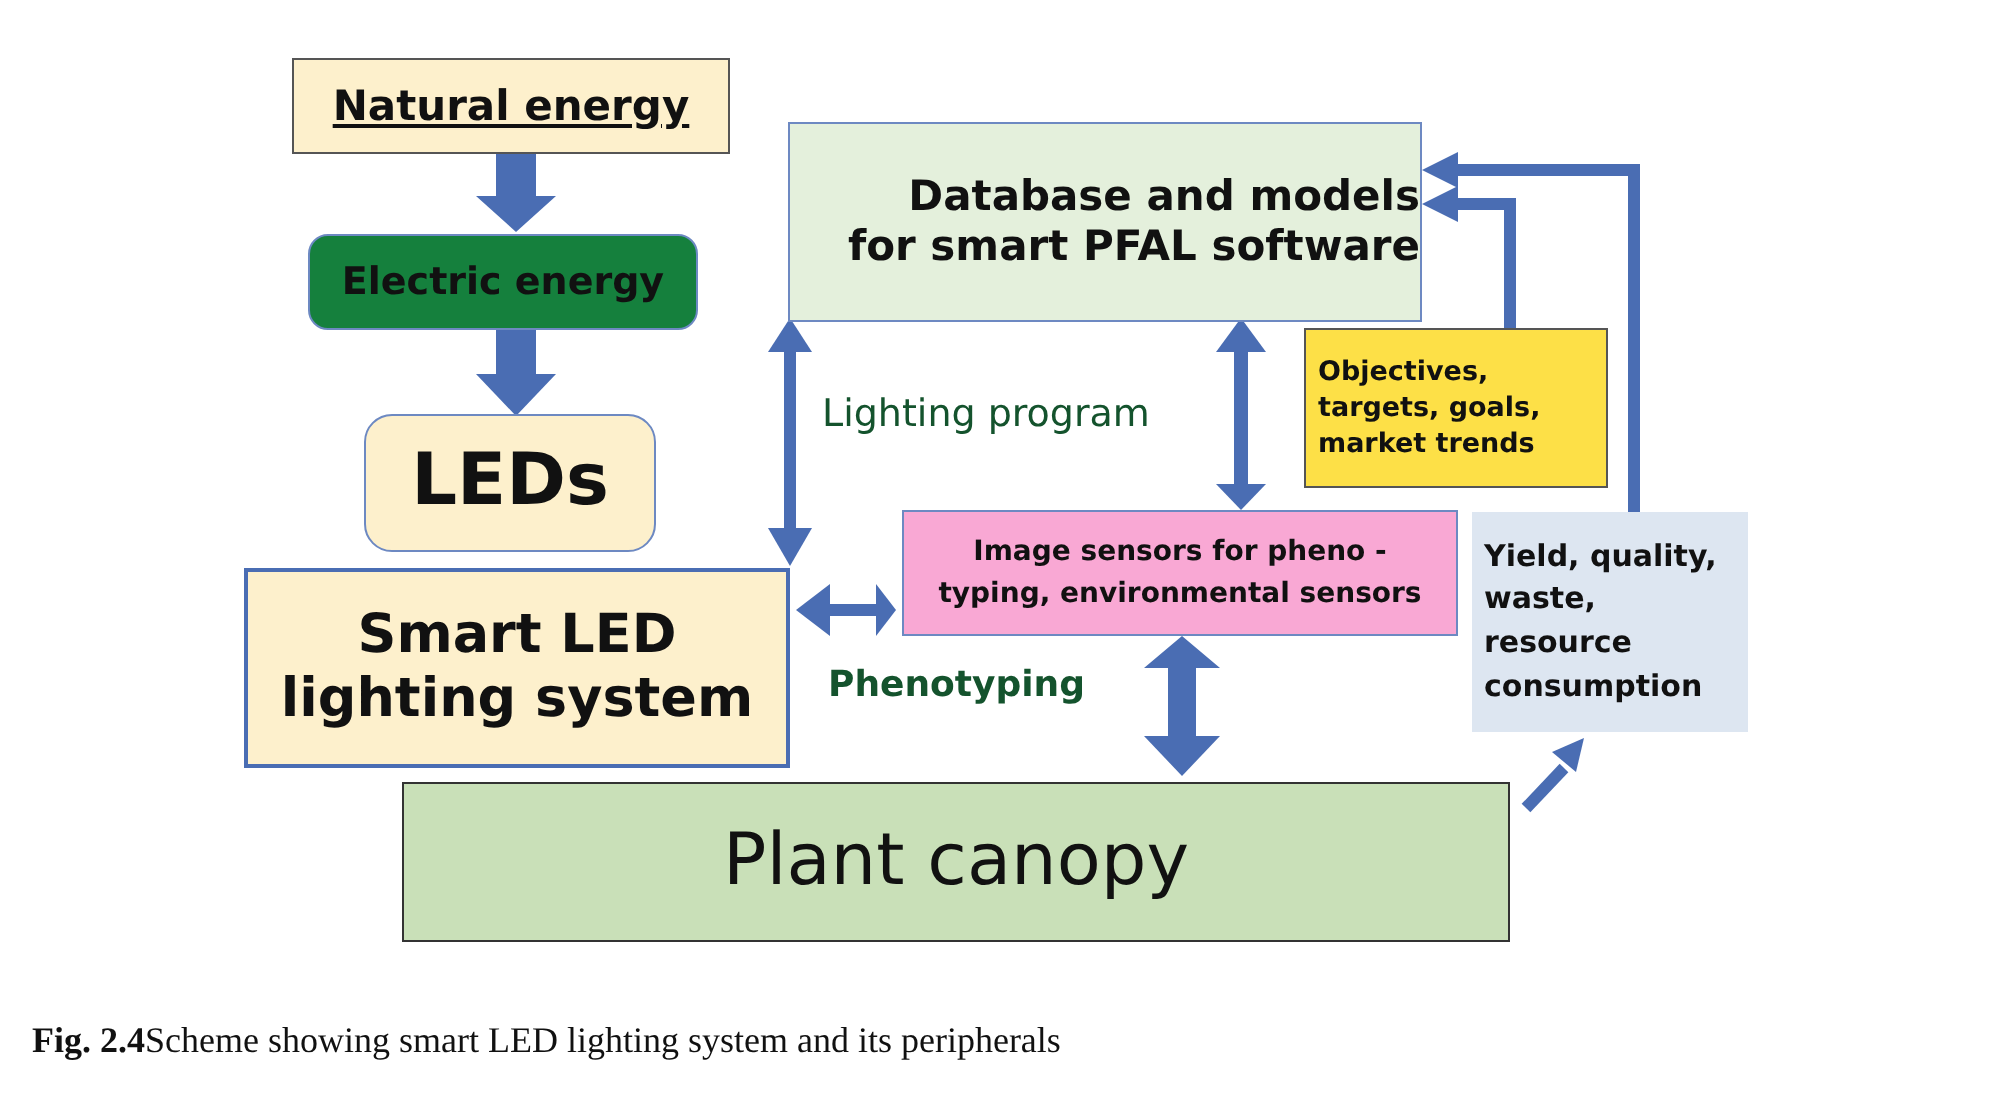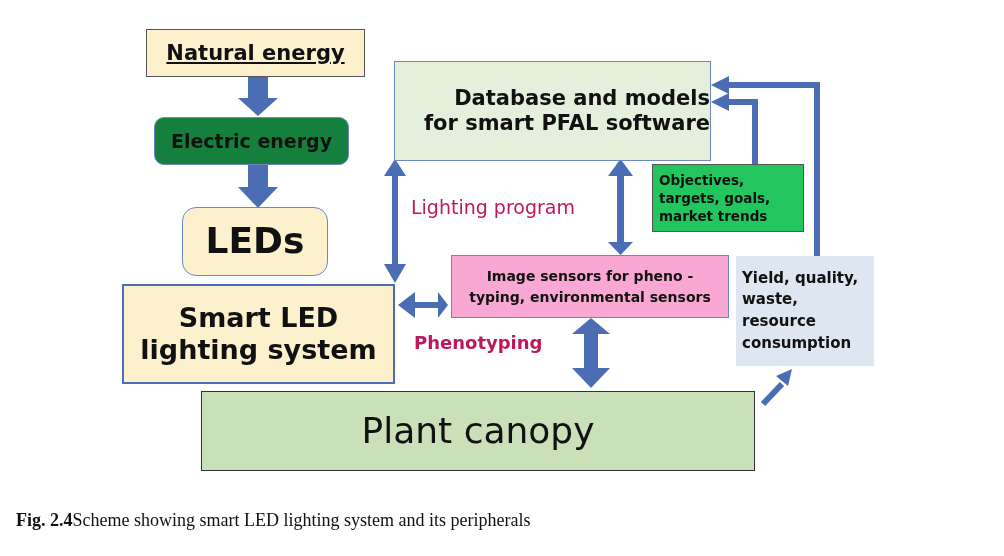--- a/index.html
+++ b/index.html
@@ -1,18 +1,18 @@
 <!DOCTYPE html>
 <html><head>
 <meta charset="utf-8">
 <style>
   html, body { margin:0; padding:0; background:#ffffff; }
   body { width:1004px; height:556px; position:relative; overflow:hidden; font-family:"DejaVu Sans", sans-serif; }
   .box { position:absolute; box-sizing:border-box; display:flex; align-items:center; justify-content:center; text-align:center; color:#111; font-weight:bold; line-height:1.18; }
-  .lbl { position:absolute; color:#be185d; white-space:nowrap; }
+  .lbl { position:absolute; color:#14532d; white-space:nowrap; }
   svg#arrows { position:absolute; left:0; top:0; }
   .caption { position:absolute; left:16px; top:510px; font-family:"Liberation Serif", serif; font-size:18px; color:#111; white-space:nowrap; }
   .caption b { font-weight:bold; margin-right:0; }
 </style>
 </head>
 <body>
 
 <svg id="arrows" width="1004" height="556">
   <defs></defs>
 
@@ -81,21 +81,21 @@
 <div class="box" style="left:122px;top:284px;width:273px;height:100px;background:#fdf0cc;border:2px solid #4a6db3;font-size:27px;flex-direction:column;">
   <span>Smart LED</span>
   <span>lighting system</span>
 </div>
 
 <div class="box" style="left:394px;top:61px;width:317px;height:100px;background:#e4f0dc;border:1.5px solid #6d89c2;font-size:21px;flex-direction:column;align-items:flex-end;">
   <span>Database and models</span>
   <span>for smart PFAL software</span>
 </div>
 
-<div class="box" style="left:652px;top:164px;width:152px;height:68px;background:#22c55e;border:1.5px solid #555;font-size:13.5px;flex-direction:column;align-items:flex-start;justify-content:center;text-align:left;padding-left:6px;line-height:1.35;">
+<div class="box" style="left:652px;top:164px;width:152px;height:80px;background:#fde047;border:1.5px solid #555;font-size:13.5px;flex-direction:column;align-items:flex-start;justify-content:center;text-align:left;padding-left:6px;line-height:1.35;">
   <span>Objectives,</span>
   <span>targets, goals,</span>
   <span>market trends</span>
 </div>
 
 <div class="lbl" style="left:411px;top:196px;font-size:19px;">Lighting program</div>
 
 <div class="box" style="left:451px;top:255px;width:278px;height:63px;background:#f9a8d4;border:1.5px solid #6d89c2;font-size:14px;flex-direction:column;line-height:1.5;">
   <span>Image sensors for pheno -</span>
   <span>typing, environmental sensors</span>

